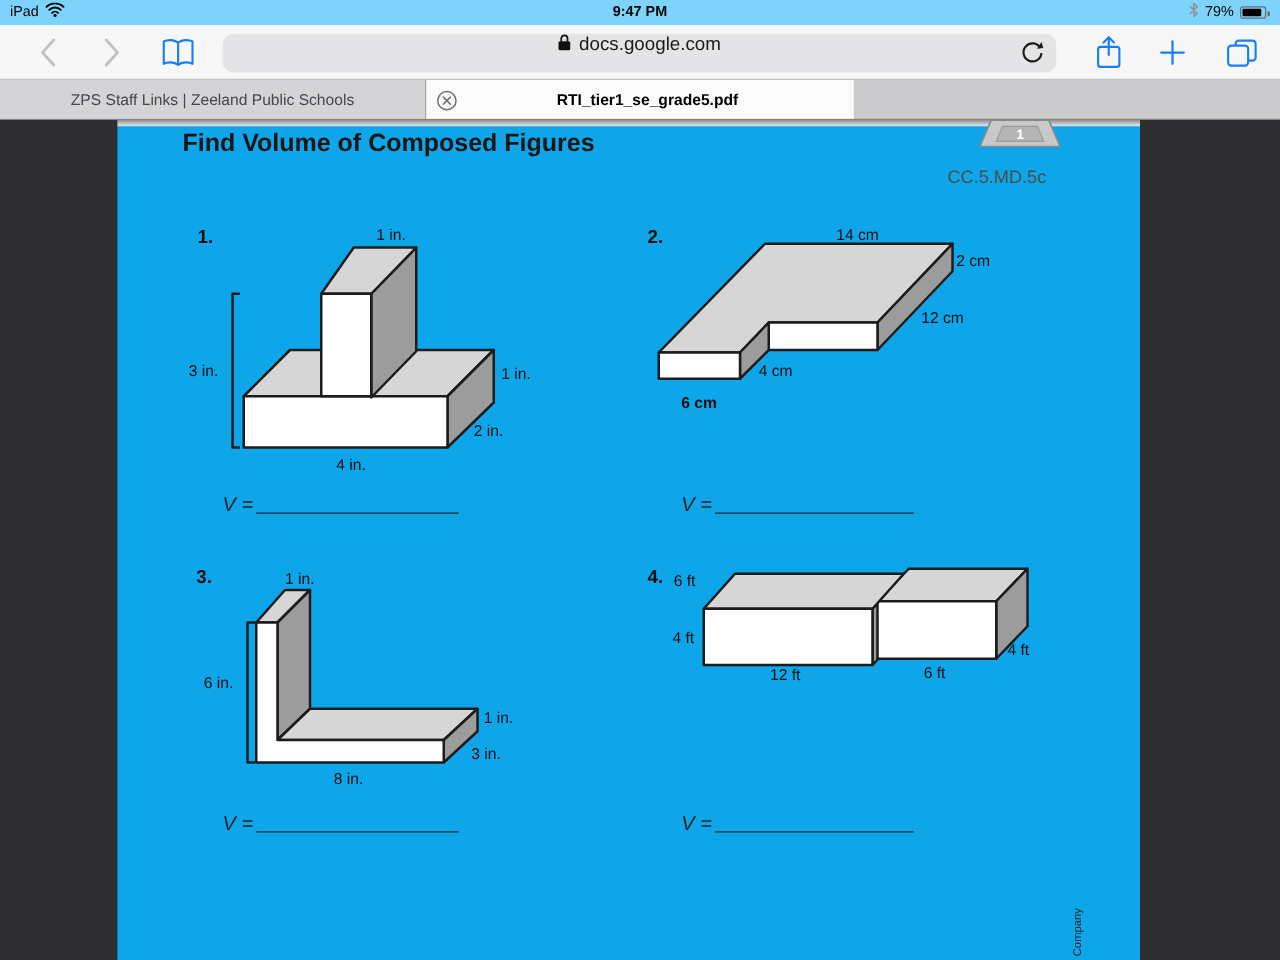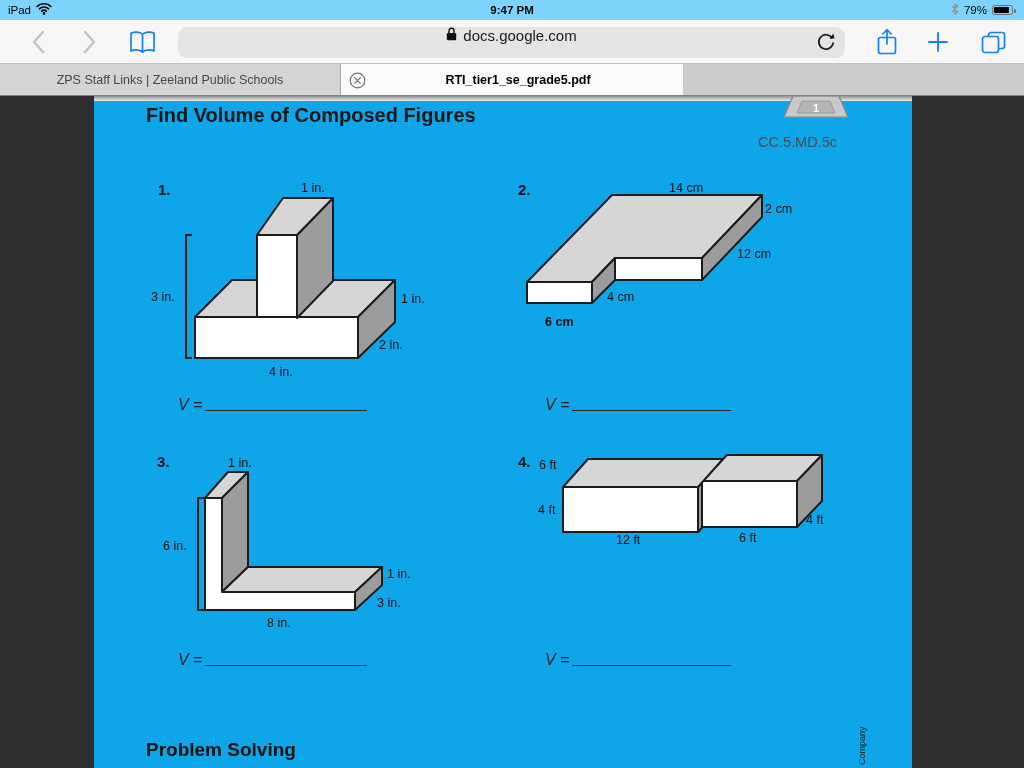--- a/index.html
+++ b/index.html
@@ -236,20 +236,19 @@
       <span class="dim-label" style="left:444px; top:407px;">4 ft</span>
       <span class="dim-label" style="left:522px; top:437px;">12 ft</span>
       <span class="dim-label" style="left:645px; top:435px;">6 ft</span>
       <span class="dim-label" style="left:712px; top:417px;">4 ft</span>
 
       <span class="v-prefix" style="left:84px; top:555px;">V =</span>
       <div class="answer-line" style="left:111px; top:569px; width:162px;"></div>
       <span class="v-prefix" style="left:451px; top:555px;">V =</span>
       <div class="answer-line" style="left:478px; top:569px; width:159px;"></div>
 
-      <div class="footer-heading">Problem Solving</div>
       <div class="side-text">Company</div>
 
       <div class="page-edge-bottom"></div>
     </div>
   </div>
 
 </div>
 
 </body></html>

